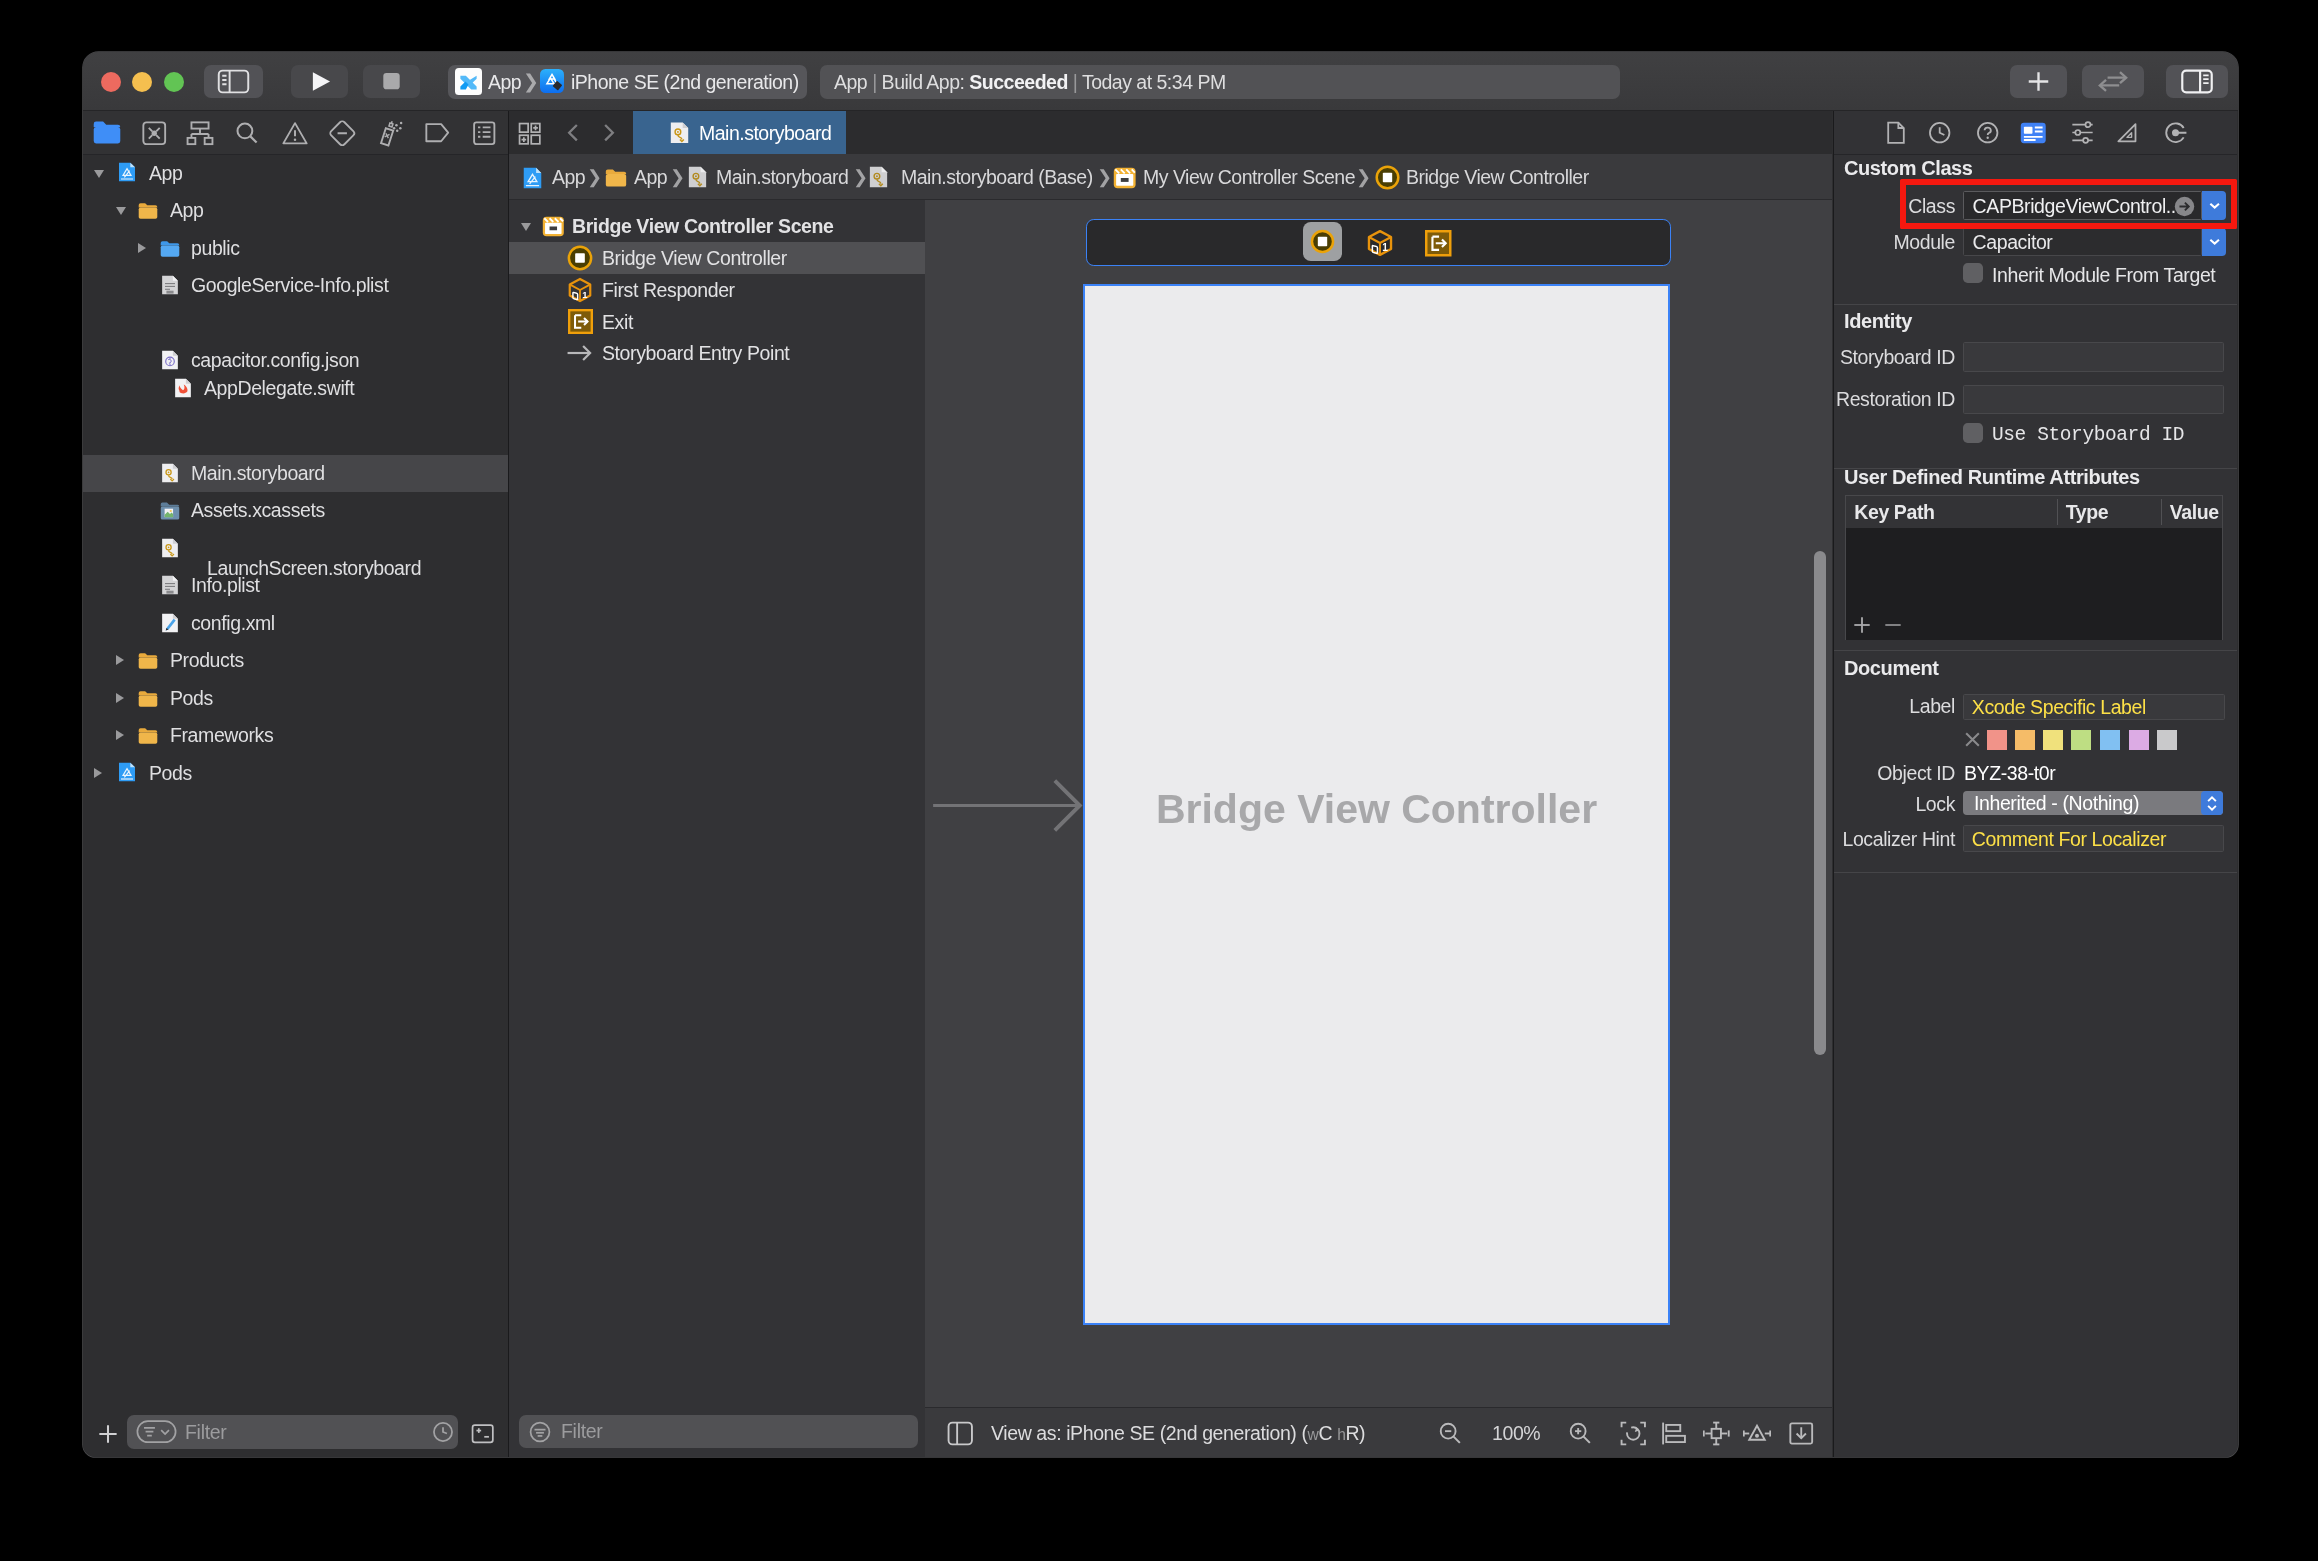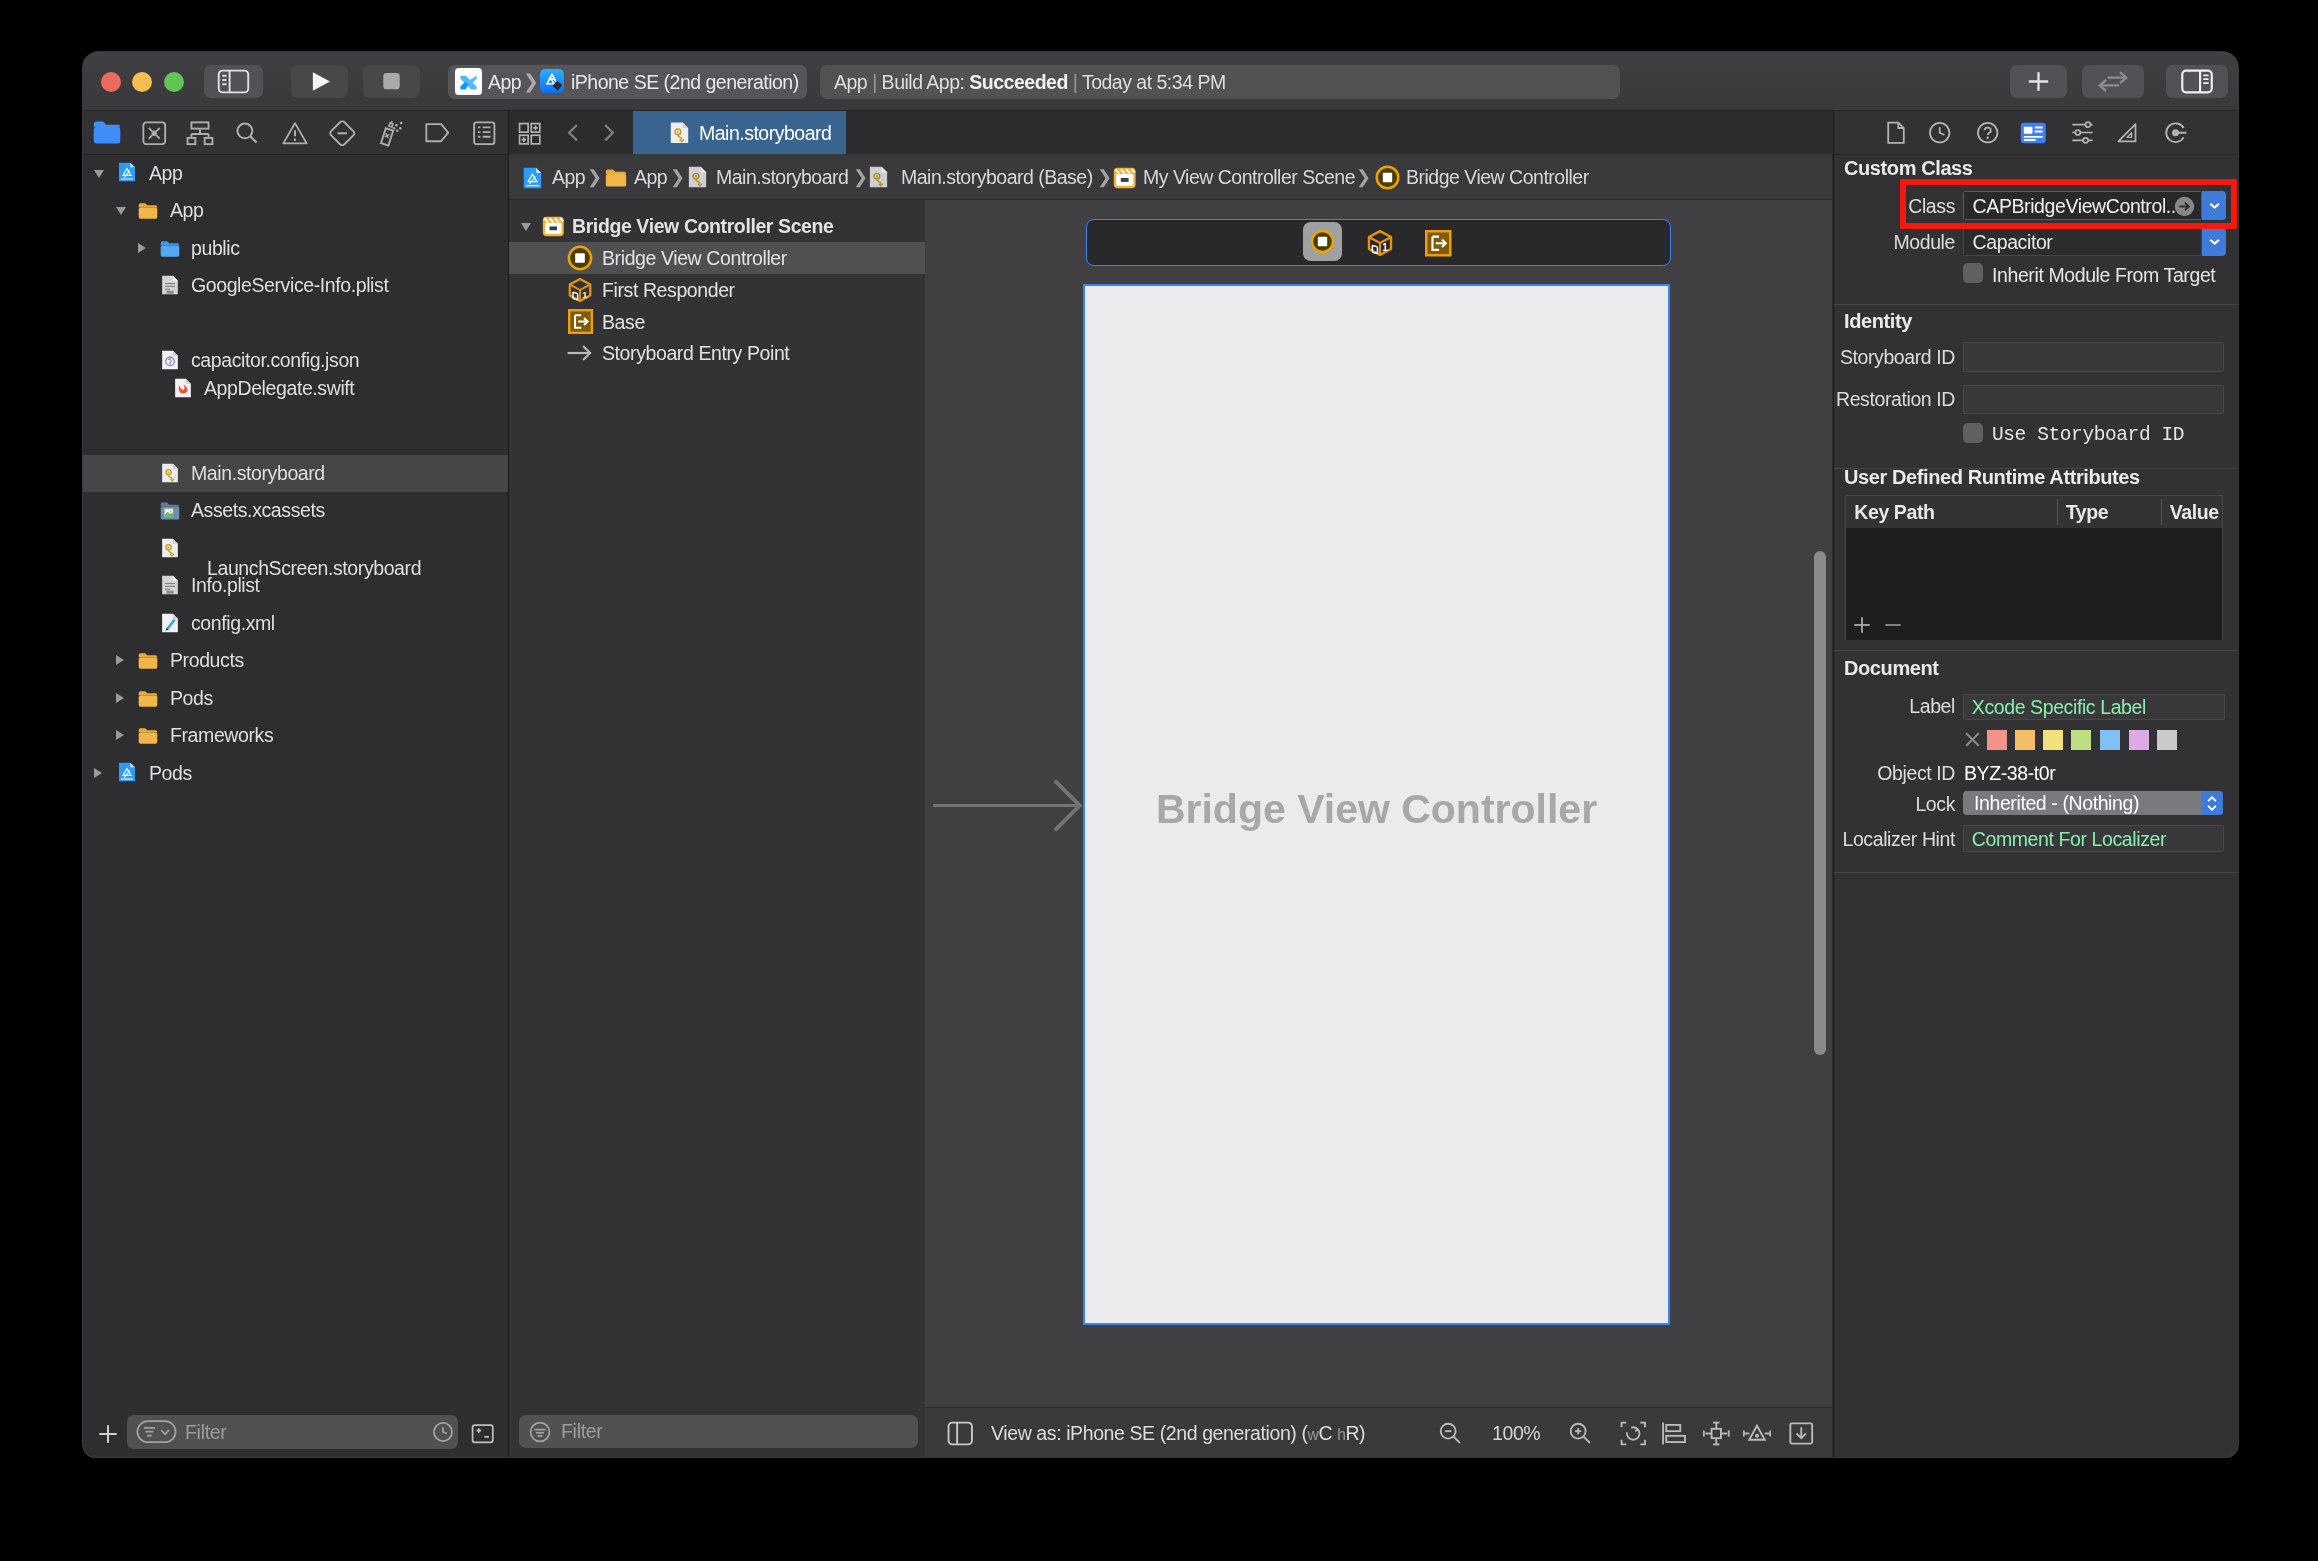--- a/index.html
+++ b/index.html
@@ -23,21 +23,21 @@
   .jumpbar{position:absolute;left:425px;top:102px;width:1324px;height:46px;background:#3a3a3d;border-bottom:0.8px solid #2a2a2d;color:#d8d8da;font-size:19.5px;letter-spacing:-0.5px;line-height:46px;white-space:nowrap;}
   .jchev{position:absolute;color:#a2a2a4;font-size:18px;}
   .outline{position:absolute;left:425px;top:148px;width:417px;height:1257px;background:#333336;}
   .orow{position:absolute;left:0;width:417px;height:32px;color:#e2e2e4;font-size:19.5px;letter-spacing:-0.4px;line-height:32px;white-space:nowrap;}
   .canvas{position:absolute;left:842px;top:148px;width:907px;height:1207px;background:#404043;}
   .canvasbar{position:absolute;left:842px;top:1355px;width:907px;height:50px;background:#3a3a3d;border-top:0.8px solid #2a2a2d;color:#dcdcde;font-size:19.5px;letter-spacing:-0.4px;line-height:50px;white-space:nowrap;}
   .inspstrip{position:absolute;left:1750px;top:59px;width:404px;height:44px;background:#323235;border-bottom:0.8px solid #252528;}
   .insp{position:absolute;left:1750px;top:103px;width:404px;height:1302px;background:#323235;color:#e2e2e4;font-size:19.5px;letter-spacing:-0.4px;}
   .sechead{position:absolute;font-weight:bold;font-size:20px;letter-spacing:-0.4px;color:#eaeaec;}
   .ilabel{position:absolute;width:122px;left:0px;text-align:right;color:#dcdcde;white-space:nowrap;}
-  .ifield{position:absolute;background:#39393c;border:0.8px solid #48484b;border-radius:1.6px;color:#86efac;font-size:19.5px;letter-spacing:-0.4px;white-space:nowrap;overflow:hidden;}
+  .ifield{position:absolute;background:#39393c;border:0.8px solid #48484b;border-radius:1.6px;color:#fde047;font-size:19.5px;letter-spacing:-0.4px;white-space:nowrap;overflow:hidden;}
   .hr{position:absolute;height:0.8px;background:#454548;}
   .cb{position:absolute;width:20px;height:20px;background:#606063;border-radius:4.7px;}
   svg{display:block;}
 </style>
 </head>
 <body>
 <div class="win">
 
   <div class="toolbar">
     <div class="tl" style="left:18px;background:#ed6a5f;"></div>
@@ -445,21 +445,21 @@
         </svg>
       <span style="position:absolute;left:94px;">First Responder</span>
     </div>
     <div class="orow" style="top:106px;">
       <svg class="abs" style="left:60px;top:3.1px;" width="25" height="25" viewBox="0 0 32 32">
           <rect x="1.5" y="1.5" width="29" height="29" fill="#7e5b09" stroke="#ef9f0b" stroke-width="3"></rect>
           <path d="M9 8 L17 8 M9 8 L9 24 L17 24" stroke="#fff" stroke-width="2.6" fill="none"></path>
           <line x1="13" y1="16" x2="25" y2="16" stroke="#fff" stroke-width="2.6"></line>
           <path d="M20.5 11.5 L25 16 L20.5 20.5" fill="none" stroke="#fff" stroke-width="2.6"></path>
         </svg>
-      <span style="position:absolute;left:94px;">Base</span>
+      <span style="position:absolute;left:94px;">Exit</span>
     </div>
     <div class="orow" style="top:137px;">
       <svg class="abs" style="left:58px;top:4.7px;" width="28" height="22" viewBox="0 0 36 28">
           <line x1="2" y1="14" x2="30" y2="14" stroke="#b8b8ba" stroke-width="2.8"></line>
           <path d="M22 5 L31 14 L22 23" fill="none" stroke="#b8b8ba" stroke-width="2.8"></path>
         </svg>
       <span style="position:absolute;left:94px;">Storyboard Entry Point</span>
     </div>
     <div class="filterpill" style="left:11px;top:1215px;width:399px;height:33px;line-height:33px;">
       <svg class="abs" style="left:10px;top:5.5px;" width="22" height="22" viewBox="0 0 28 28">

